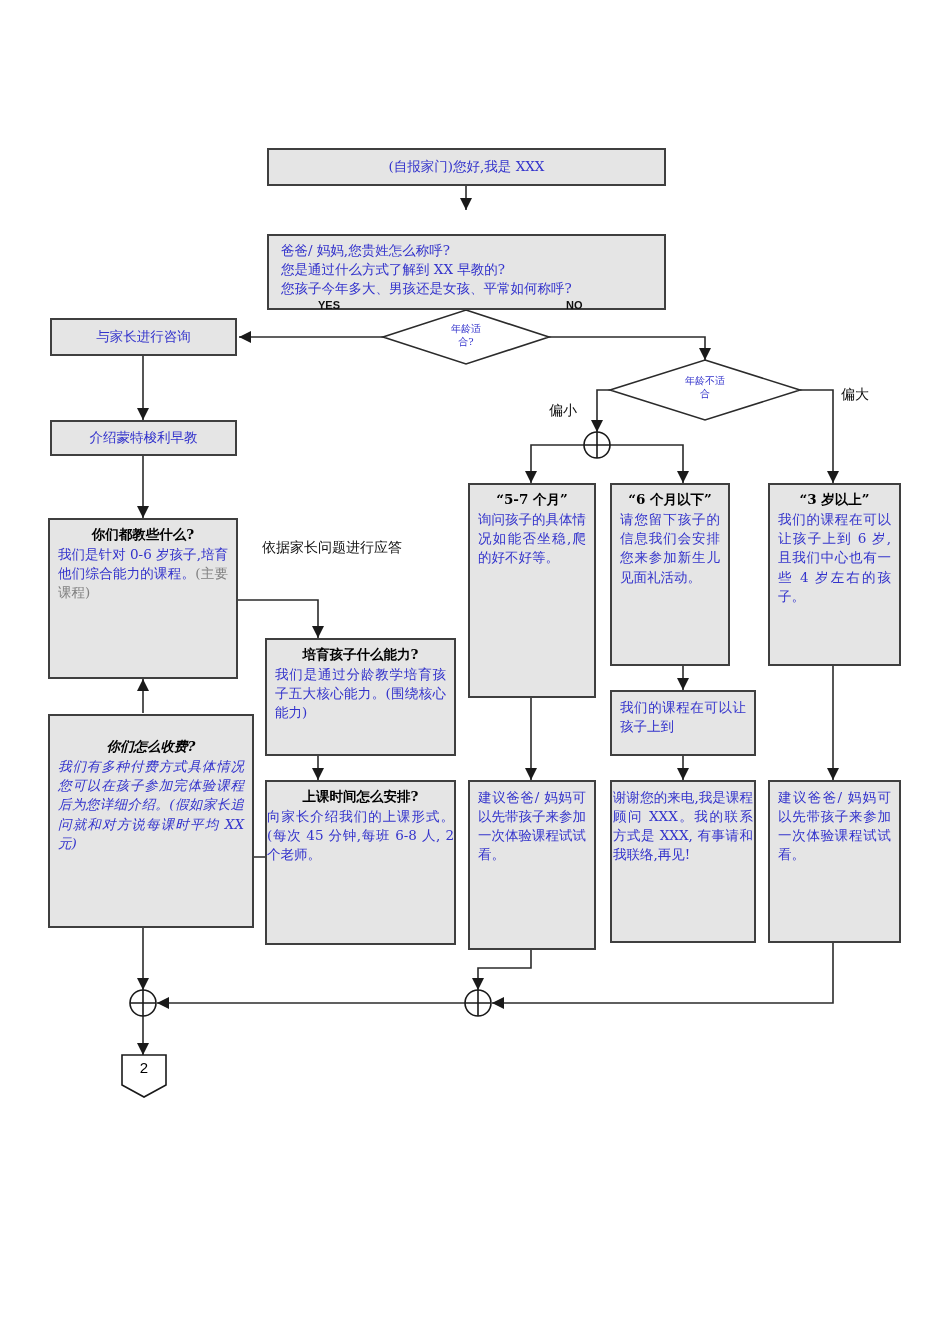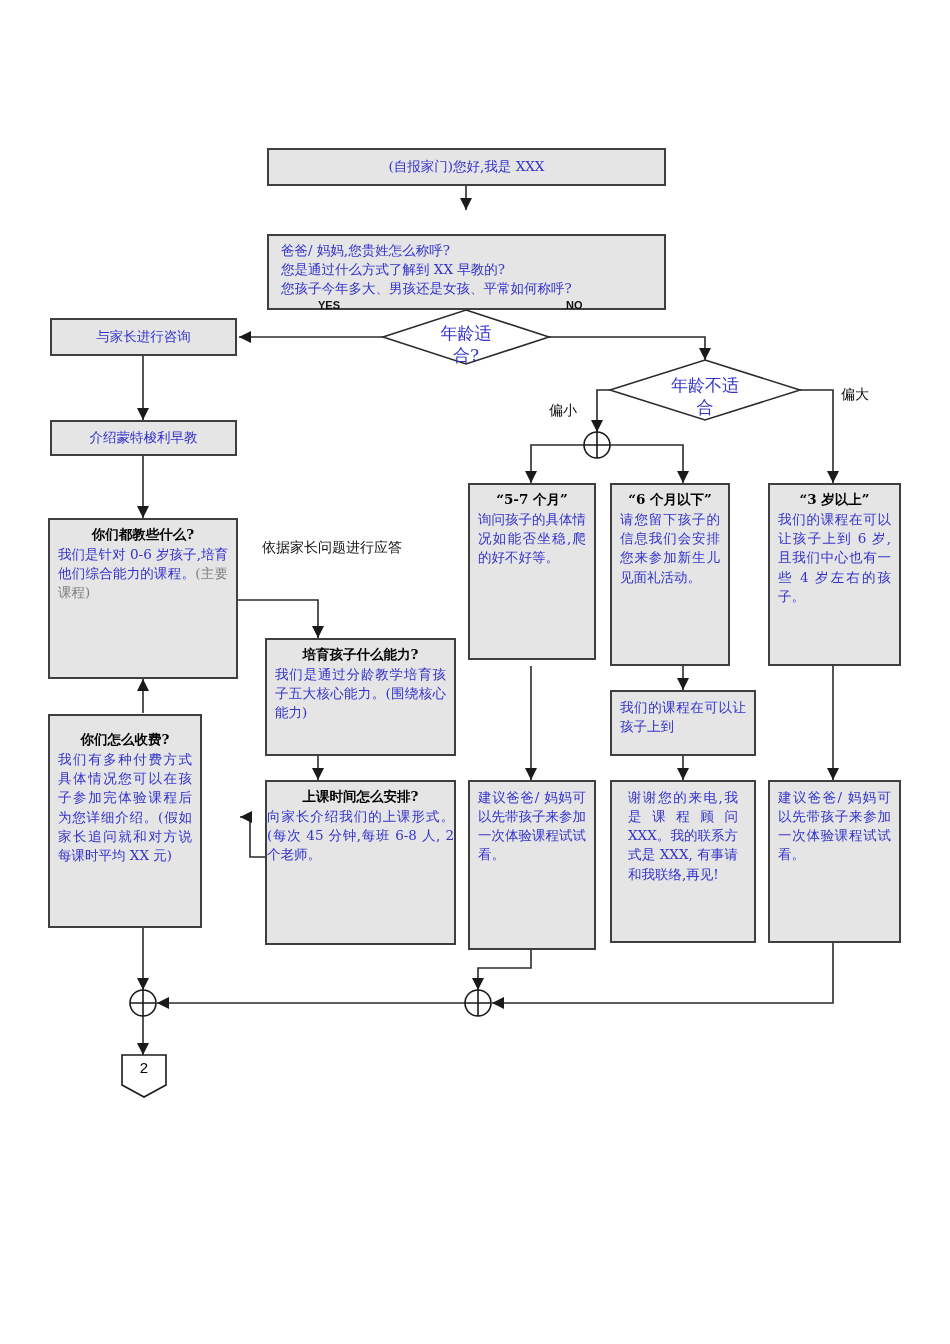--- a/index.html
+++ b/index.html
@@ -8,37 +8,37 @@
   #wires{position:absolute;left:0;top:0;width:950px;height:1344px;}
   .box{position:absolute;box-sizing:border-box;background:#e5e5e5;border:2px solid #3f3f3f;
        color:#3333cc;font-size:13.5px;line-height:1.42;}
   .box.center{display:flex;align-items:center;justify-content:center;text-align:center;}
   .box .title{font-weight:bold;color:#000;text-align:center;margin:0 0 1px 0;}
   .box .body{text-align:justify;}
   .note-gray{color:#808080;}
   .lbl{position:absolute;color:#0f0f0f;white-space:nowrap;}
   .lbl.en{font-family:"Liberation Sans","DejaVu Sans",sans-serif;font-weight:bold;font-size:11px;}
   .lbl.cn{font-weight:normal;font-size:14px;}
-  .dtext{position:absolute;color:#3333cc;font-size:17px;line-height:1.3;text-align:center;}
+  .dtext{position:absolute;color:#3333cc;font-size:10px;line-height:1.3;text-align:center;}
   .conn-label{position:absolute;color:#000;font-size:15px;text-align:center;
               font-family:"Liberation Sans","DejaVu Sans",sans-serif;}
   
   #box-intro{left:267px;top:148px;width:399px;height:38px;}
   #box-questions{left:267px;top:198px;width:399px;height:76px;padding:5px 12px;margin-top:36px;}
   #box-consult{left:50px;top:318px;width:187px;height:38px;}
   #box-montessori{left:50px;top:420px;width:187px;height:36px;}
   #box-what-teach{left:48px;top:518px;width:190px;height:161px;padding:5px 8px;}
-  #box-fees{left:48px;top:714px;width:154px;height:214px;padding:14px 8px;}
+  #box-fees{left:48px;top:714px;width:206px;height:214px;padding:21px 8px;font-style:italic;}
   #box-ability{left:265px;top:638px;width:191px;height:118px;padding:5px 8px;}
   #box-schedule{left:265px;top:780px;width:191px;height:165px;padding:5px 0;}
-  #box-5to7{left:468px;top:483px;width:128px;height:177px;padding:5px 8px;}
+  #box-5to7{left:468px;top:483px;width:128px;height:215px;padding:5px 8px;}
   #box-under6{left:610px;top:483px;width:120px;height:183px;padding:5px 8px;}
   #box-over3{left:768px;top:483px;width:133px;height:183px;padding:5px 8px;}
   #box-contact{left:610px;top:690px;width:146px;height:66px;padding:6px 8px;}
-  #box-thanks{left:610px;top:780px;width:146px;height:163px;padding:6px 16px;}
+  #box-thanks{left:610px;top:780px;width:146px;height:163px;padding:6px 1px;}
   #box-trial-left{left:468px;top:780px;width:128px;height:170px;padding:6px 8px;}
   #box-trial-right{left:768px;top:780px;width:133px;height:163px;padding:6px 8px;}
   #label-yes{left:318px;top:299px;}
   #label-no{left:566px;top:299px;}
   #label-small{left:549px;top:402px;}
   #label-big{left:841px;top:386px;}
   #label-respond{left:262px;top:539px;}
   #d1-text{left:406px;top:322px;width:120px;}
   #d2-text{left:645px;top:374px;width:120px;}
   #offpage-2{left:122px;top:1059px;width:44px;}

